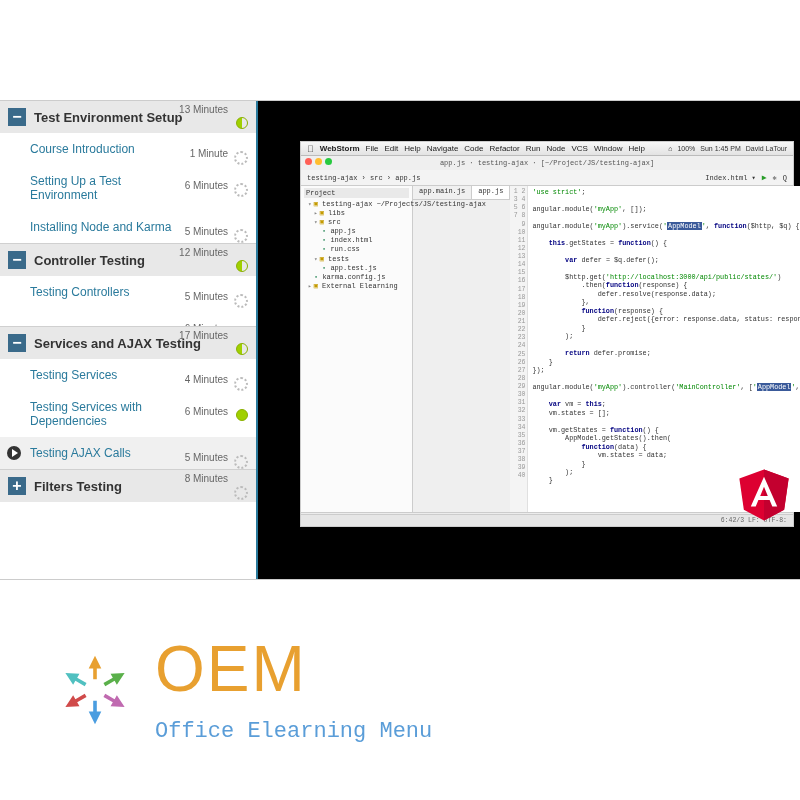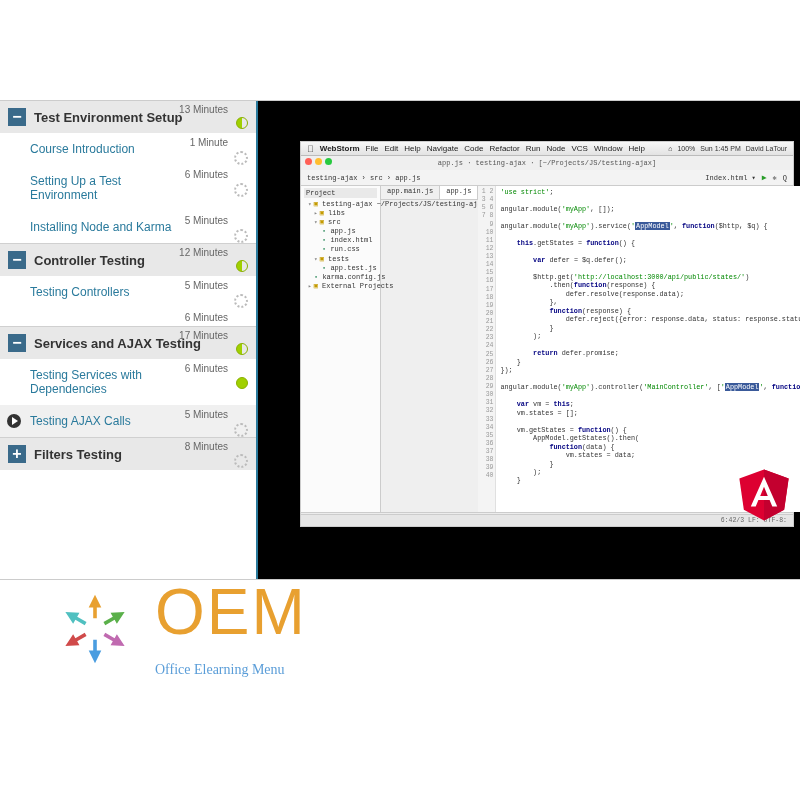--- a/index.html
+++ b/index.html
@@ -16,21 +16,21 @@
 .section-title { font-weight: bold; font-size: 13px; color: #333; }
 .duration { position: absolute; right: 28px; top: 3px; font-size: 10px; color: #666; }
 .status-dot { position: absolute; right: 8px; top: 16px; width: 12px; height: 12px; border-radius: 50%; }
 .status-half { background: linear-gradient(90deg, #a0d000 50%, #e8e8e8 50%); border: 1px solid #8ab000; }
 .status-full { background: #a0d000; border: 1px solid #8ab000; }
 .status-empty { width: 14px; height: 14px; border: 2px dotted #bbb; background: transparent; }
 
 .lesson { display: flex; align-items: flex-start; padding: 9px 8px 9px 30px; position: relative; background: #fff; }
 .lesson-sel { background: #f0f0f0; }
 .lesson .lesson-title { color: #2a7a9c; font-size: 12px; max-width: 150px; }
-.lesson .duration { top: 4px; }
+.lesson .duration { top: 15px; }
 .lesson .status-dot { top: 18px; }
 .play-marker { position: absolute; left: 6px; top: 50%; transform: translateY(-50%); width: 16px; height: 16px; }
 .play-marker svg { display: block; }
 
 
 .video { flex: 1; background: #000; position: relative; }
 .ide { position: absolute; left: 42px; top: 40px; right: 6px; bottom: 52px; background: #efefef; border: 1px solid #ccc; font-family: "Courier New", monospace; font-size: 7px; color: #333; }
 
 .mac-menubar { height: 14px; background: linear-gradient(#f7f7f7,#e3e3e3); border-bottom: 1px solid #bbb; font-family: -apple-system, Arial; font-size: 8px; display: flex; align-items: center; padding: 0 6px; gap: 6px; color: #222; }
 .mac-menubar .right { margin-left: auto; display: flex; gap: 5px; font-size: 7px; color: #333; }
@@ -41,21 +41,21 @@
 .win-dot { width: 7px; height: 7px; border-radius: 50%; }
 .wd-r { background: #ff5f56; } .wd-y { background: #ffbd2e; } .wd-g { background: #27c93f; }
 
 .titlebar { height: 12px; margin-top: 2px; text-align: center; font-size: 7px; color: #555; padding-top: 1px; }
 .toolbar { height: 16px; background: #f3f3f3; border-bottom: 1px solid #ccc; display: flex; align-items: center; font-size: 7px; padding: 0 6px; gap: 6px; }
 .toolbar .spacer { flex: 1; }
 .run-tri { color: #2a9d2a; font-size: 8px; }
 .bug { color: #888; }
 
 .ide-body { display: flex; height: calc(100% - 58px); }
-.ide-left { width: 80px; border-right: 1px solid #ccc; background: #fbfbfb; padding: 2px 3px; }
+.ide-left { width: 112px; border-right: 1px solid #ccc; background: #fbfbfb; padding: 2px 3px; }
 .tree-head { background: #e9e9e9; font-size: 7px; padding: 1px 2px; margin-bottom: 2px; }
 .tree-item { font-size: 7px; padding: 0 0 0 4px; line-height: 1.3; white-space: nowrap; }
 .tree-ind1 { padding-left: 10px; }
 .tree-ind2 { padding-left: 18px; }
 .tree-folder::before { content: "▸"; color: #888; margin-right: 2px; font-size: 6px; }
 .tree-folder.open::before { content: "▾"; }
 .tree-folder-ico { color: #c49a00; }
 .tree-file-ico { color: #6a8; }
 
 .ide-editor { flex: 1; display: flex; }
@@ -71,25 +71,25 @@
 
 .ide-bottom { height: 14px; background: #ececec; border-top: 1px solid #ccc; display: flex; align-items: center; font-size: 7px; padding: 0 6px; gap: 10px; }
 .ide-bottom .right { margin-left: auto; color: #666; }
 
 .ide-status { position: absolute; left: 0; right: 0; bottom: 0; height: 12px; background: #e6e6e6; border-top: 1px solid #ccc; font-size: 6.5px; color: #666; display: flex; justify-content: flex-end; align-items: center; padding: 0 6px; gap: 8px; }
 
 .angular-badge { position: absolute; right: 8px; bottom: 58px; width: 56px; height: 56px; }
 .angular-badge svg { width: 100%; height: 100%; }
 
 
-.footer { flex: 1; display: flex; align-items: flex-start; padding-left: 50px; }
+.footer { flex: 1; display: flex; align-items: center; padding-left: 50px; }
 .logo-wrap { display: flex; align-items: center; gap: 15px; }
 .logo-text { display: flex; flex-direction: column; }
 .logo-oem { font-family: "Trebuchet MS", Arial; font-size: 64px; font-weight: 300; color: #e8a030; letter-spacing: 2px; line-height: 1; }
-.logo-sub { font-family: Liberation Serif, serif; font-size: 14px; color: #5a9dd8; margin-top: 18px; }
+.logo-sub { font-family: Liberation Mono, monospace; font-size: 22px; color: #5a9dd8; margin-top: 18px; }
 .logo-arrows { width: 90px; height: 90px; position: relative; }
 </style>
 </head>
 <body>
 
 <div class="app">
   <div class="main">
 
     <div class="sidebar" id="sidebar">
         <div class="section-header">
@@ -126,20 +126,25 @@
         </div>
         <div class="lesson">
           <span class="duration">6 Minutes</span>
           <span class="status-dot status-full"></span>
         </div>
         <div class="section-header">
           <span class="expander">−</span>
           <span class="section-title">Services and AJAX Testing</span>
           <span class="duration">17 Minutes</span>
           <span class="status-dot status-half"></span>
+        </div>
+        <div class="lesson">
+          <span class="lesson-title">Testing Services</span>
+          <span class="duration">4 Minutes</span>
+          <span class="status-dot status-empty"></span>
         </div>
         <div class="lesson">
           <span class="lesson-title">Testing Services with Dependencies</span>
           <span class="duration">6 Minutes</span>
           <span class="status-dot status-full"></span>
         </div>
         <div class="lesson lesson-sel">
           <span class="play-marker">
             <svg viewBox="0 0 16 16">
               <circle cx="8" cy="8" r="7" fill="#333"></circle>
@@ -179,42 +184,42 @@
             <span>100%</span>
             <span>Sun 1:45 PM</span>
             <span>David LaTour</span>
           </span>
         </div>
         <div class="win-controls">
           <span class="win-dot wd-r"></span>
           <span class="win-dot wd-y"></span>
           <span class="win-dot wd-g"></span>
         </div>
-        <div class="titlebar">app.js · testing-ajax · [~/Projects/JS/testing-ajax]</div>
+        <div class="titlebar">app.js · testing-ajax · [~/Project/JS/testing-ajax]</div>
         <div class="toolbar">
           <span>testing-ajax › src › app.js</span>
           <span class="spacer"></span>
           <span>Index.html ▾</span>
           <span class="run-tri">▶</span>
           <span class="bug">✱</span>
           <span>Q</span>
         </div>
         <div class="ide-body">
           <div class="ide-left">
             <div class="tree-head">Project</div>
             <div class="tree-item tree-folder open"><span class="tree-folder-ico">▣</span> <span>testing-ajax ~/Projects/JS/testing-ajax</span></div>
             <div class="tree-item tree-ind1 tree-folder"><span class="tree-folder-ico">▣</span> <span>libs</span></div>
             <div class="tree-item tree-ind1 tree-folder open"><span class="tree-folder-ico">▣</span> <span>src</span></div>
             <div class="tree-item tree-ind2"><span class="tree-file-ico">▪</span> <span>app.js</span></div>
             <div class="tree-item tree-ind2"><span class="tree-file-ico">▪</span> <span>index.html</span></div>
             <div class="tree-item tree-ind2"><span class="tree-file-ico">▪</span> <span>run.css</span></div>
             <div class="tree-item tree-ind1 tree-folder open"><span class="tree-folder-ico">▣</span> <span>tests</span></div>
             <div class="tree-item tree-ind2"><span class="tree-file-ico">▪</span> <span>app.test.js</span></div>
             <div class="tree-item tree-ind1"><span class="tree-file-ico">▪</span> <span>karma.config.js</span></div>
-            <div class="tree-item tree-folder"><span class="tree-folder-ico">▣</span> <span>External Projects</span></div>
+            <div class="tree-item tree-folder"><span class="tree-folder-ico">▣</span> <span>External Elearning</span></div>
           </div>
           <div class="ide-editor">
             <div class="tabs-row">
               <div class="ed-tab">app.main.js</div>
               <div class="ed-tab active">app.js</div>
             </div>
             <div class="code-area">
               <div class="gutter" id="gutter">1
 2
 3

